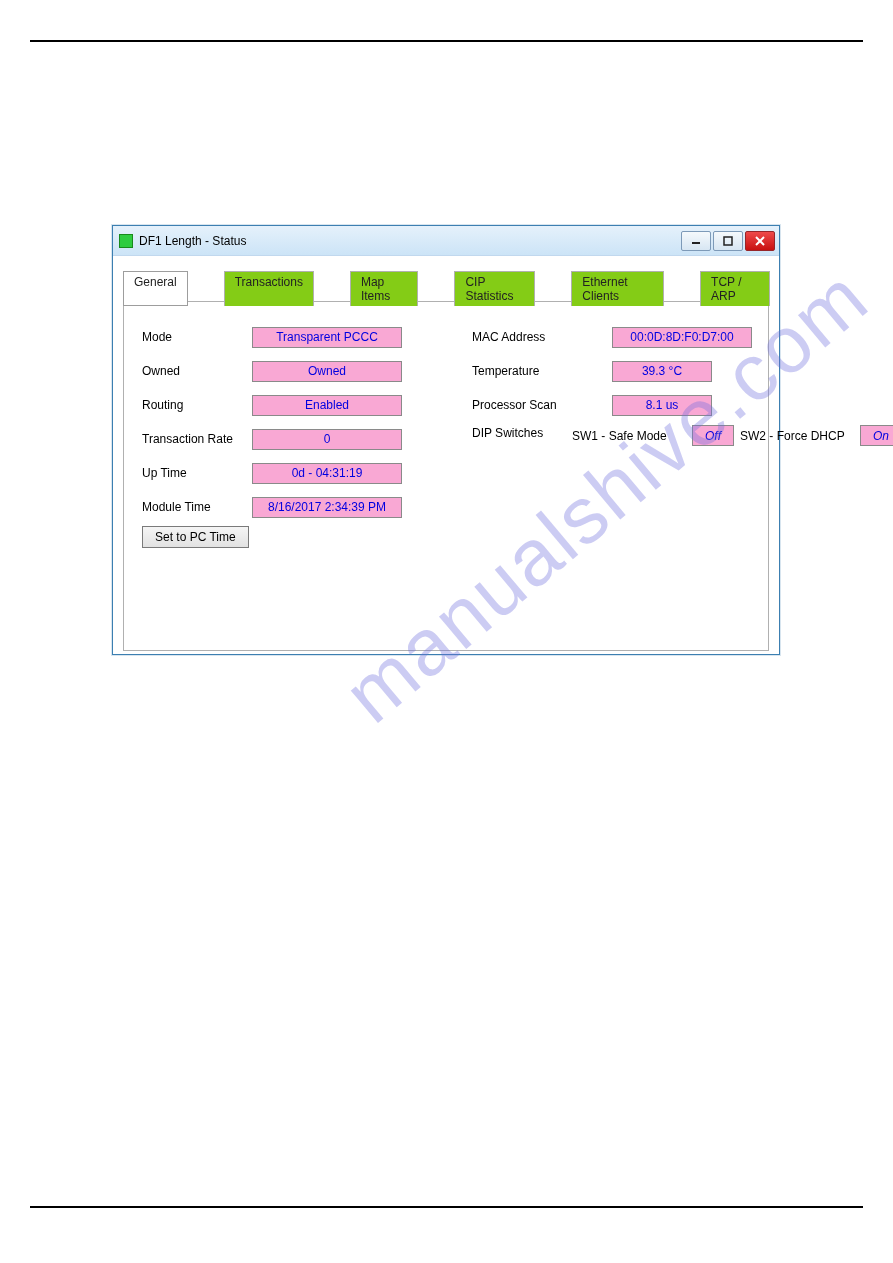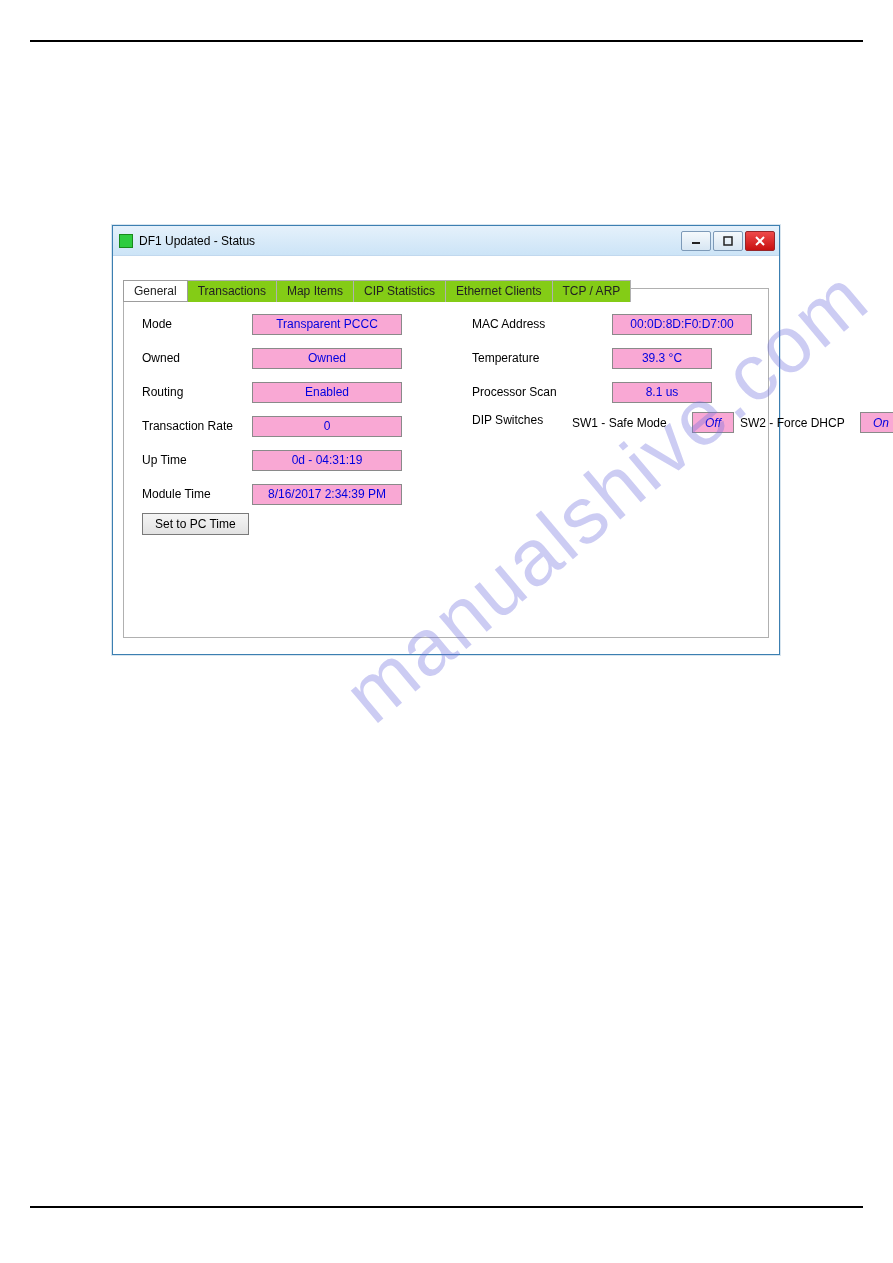--- a/index.html
+++ b/index.html
@@ -88,22 +88,23 @@
     border-color: #96262a;
   }
   .win-btn svg { display:block; }
 
   .client-area {
     padding: 10px 10px 12px 10px;
   }
   .tab-strip {
     display: flex;
     position: relative;
-    top: 14px;
+    top: 5px;
     z-index: 1;
+    gap: 37px;
   }
   .tab {
     padding: 3px 10px 3px 10px;
     border: 1px solid #b0b0b0;
     border-bottom: none;
     background: #84cc16;
     font-size: 12px;
     margin-right: -1px;
     color: #222;
   }
@@ -200,21 +201,21 @@
 <body>
 
 <div class="hr-top"></div>
 <div class="hr-bottom"></div>
 
 <div class="watermark">manualshive.com</div>
 
 <div class="app-window">
   <div class="title-bar">
     <div class="title-icon"></div>
-    <div class="title-text">DF1 Updated - Status</div>
+    <div class="title-text">DF1 Length - Status</div>
     <div class="window-controls">
       <div class="win-btn">
         <svg width="10" height="10">
             <line x1="1" y1="7" x2="9" y2="7" stroke="#222" stroke-width="2"></line>
           </svg>
       </div>
       <div class="win-btn">
         <svg width="10" height="10">
             <rect x="1" y="1" width="8" height="8" fill="none" stroke="#222" stroke-width="1.5"></rect>
           </svg>

